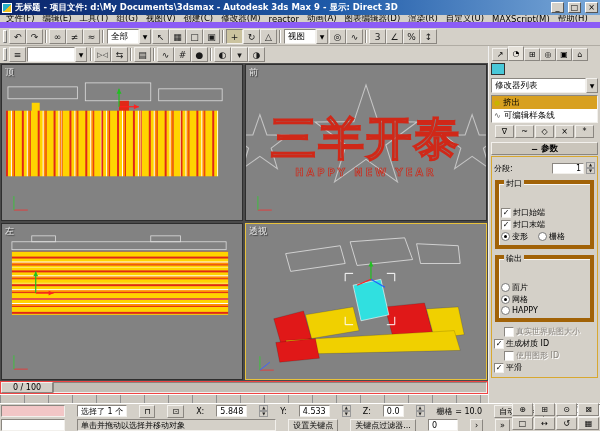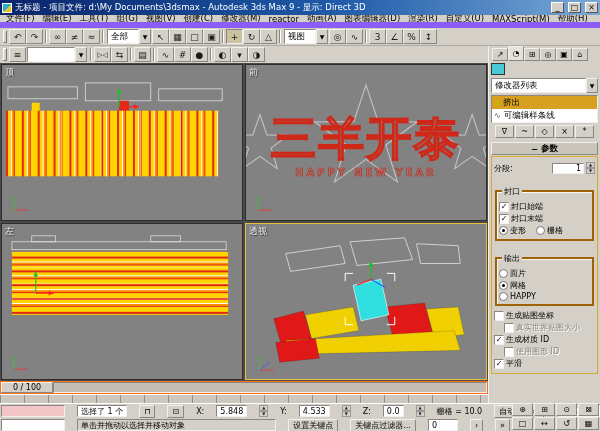--- a/index.html
+++ b/index.html
@@ -2,21 +2,21 @@
 <html><head>
 <meta charset="utf-8">
 <style>
 *{box-sizing:border-box;margin:0;padding:0}
 html,body{width:600px;height:431px}
 body{position:relative;background:#d4d0c8;font-family:"DejaVu Sans","Liberation Sans",sans-serif;font-size:9px;color:#000;overflow:hidden}
 .row{position:absolute;left:0;right:0;display:flex;align-items:center;overflow:hidden}
 
 #titlebar{top:0;height:15px;background:linear-gradient(90deg,#0a246a 0%,#1e5aa8 55%,#7aa8d8 100%);color:#fff;padding:0 2px;gap:3px}
 #appicon{width:10px;height:10px;background:linear-gradient(135deg,#2ab0c8 0 50%,#f0c020 50% 100%);border:1px solid #fff;flex:0 0 auto}
-.ttext{flex:1;font-size:8.5px;font-weight:normal;white-space:nowrap;overflow:hidden}
+.ttext{flex:1;font-size:8.5px;font-weight:bold;white-space:nowrap;overflow:hidden}
 .winbtn{width:13px;height:11px;background:#d4d0c8;border:1px solid;border-color:#fff #555 #555 #fff;color:#000;font-size:8px;line-height:9px;text-align:center;margin-left:1px;flex:0 0 auto}
 
 #menubar{top:15px;height:13px;background:#d4d0c8;border-bottom:6px solid #8b5cf6;padding:0 2px}
 .mitem{padding:0 4px;font-size:8.5px;white-space:nowrap}
 
 #toolbar1{top:28px;height:18px;padding:0 1px;border-bottom:1px solid #b0aca4}
 #toolbar2{top:46px;height:17px;width:488px;right:auto;padding:0 1px}
 .tbtn{min-width:17px;height:15px;display:inline-flex;align-items:center;justify-content:center;background:#d4d0c8;border:1px solid;border-color:#f2f0ec #8a8680 #8a8680 #f2f0ec;font-size:9px;color:#1a1a1a;flex:0 0 auto}
 .tbtn.small{font-size:7px}
 .tbtn.active{background:#cbc39f;border-color:#8a8680 #f2f0ec #f2f0ec #8a8680}
@@ -48,29 +48,29 @@
 .splicon{color:#555;font-size:8px}
 .stackbtns{display:flex;gap:1px;padding:2px 1px;justify-content:center}
 .stackbtn{width:19px;height:13px;display:flex;align-items:center;justify-content:center;background:#d4d0c8;border:1px solid;border-color:#f2f0ec #8a8680 #8a8680 #f2f0ec;font-size:8px}
 .rhead{height:13px;background:#cac5bb;border:1px solid;border-color:#f2f0ec #8a8680 #8a8680 #f2f0ec;display:flex;align-items:center;justify-content:center;gap:3px;font-weight:bold;font-size:8.5px;margin:2px 1px 0}
 .params{border:1px solid #d8a830;margin:1px;padding:4px 2px 3px;font-size:8px;background:#d4d0c8}
 .prow{display:flex;align-items:center;margin:1px 0;gap:2px;white-space:nowrap;overflow:hidden}
 .plabel{flex:0 0 auto}
 .pfield{width:32px;height:11px;background:#fff;border:1px solid;border-color:#8a8680 #f2f0ec #f2f0ec #8a8680;padding:0 2px;text-align:right;font-size:8px;margin-left:auto}
 .pspin{display:inline-flex;flex-direction:column;justify-content:center;width:9px;flex:0 0 auto}
 .pspin i{font-style:normal;font-size:4px;line-height:4px;text-align:center;background:#d4d0c8;border:1px solid #999;color:#222}
-.gbox{position:relative;border:2px solid #a16207;box-shadow:inset 1px 1px 0 rgba(255,255,255,.8);margin:16px 1px 4px;padding:8px 2px 2px}
+.gbox{position:relative;border:4px solid #a16207;box-shadow:inset 1px 1px 0 rgba(255,255,255,.8);margin:6px 1px 4px;padding:22px 2px 2px}
 .gtitle{position:absolute;top:-6px;left:5px;background:#d4d0c8;padding:0 2px;font-size:8px}
 .checkbox{width:10px;height:10px;background:#fff;border:1px solid;border-color:#8a8680 #f2f0ec #f2f0ec #8a8680;font-size:8px;line-height:8px;text-align:center;color:#000;flex:0 0 auto}
 .radio{width:9px;height:9px;border-radius:50%;background:#fff;border:1px solid #777;position:relative;flex:0 0 auto}
 .radio.on::after{content:"";position:absolute;inset:2px;background:#000;border-radius:50%}
 .disabled{color:#8a8680;text-shadow:1px 1px 0 #fff}
 .indent{margin-left:10px}
 
-#timeslider{top:381px;height:13px;width:488px;right:auto;background:#f97316;padding:1px}
+#timeslider{top:381px;height:13px;width:488px;right:auto;background:#ef4444;padding:1px}
 .ts-handle{height:11px;min-width:52px;background:#d4d0c8;border:1px solid;border-color:#f2f0ec #8a8680 #8a8680 #f2f0ec;font-size:8px;display:flex;align-items:center;justify-content:center;flex:0 0 auto}
 .ts-track{flex:1;height:11px;background:#c2beb6;border:1px solid;border-color:#8a8680 #f2f0ec #f2f0ec #8a8680}
 #trackbar{position:absolute;top:394px;left:0;width:488px;height:9px;background:#ccc8c0;border-top:1px solid #fff;background-image:repeating-linear-gradient(90deg,#909090 0 1px,transparent 1px 24px)}
 
 #statusbar{position:absolute;top:403px;left:0;right:0;height:28px;background:#d4d0c8;border-top:1px solid #fff}
 .srow{display:flex;align-items:center;height:14px;gap:12px;padding:0 90px 0 1px;overflow:hidden}
 .listener{width:64px;height:12px;border:1px solid;border-color:#8a8680 #f2f0ec #f2f0ec #8a8680;flex:0 0 auto}
 .listener.pink{background:#f2c6c6}
 .listener.white{background:#fff}
 .sfield{height:12px;background:#fff;border:1px solid;border-color:#8a8680 #f2f0ec #f2f0ec #8a8680;padding:0 3px;display:flex;align-items:center;font-size:8px;white-space:nowrap}
@@ -370,24 +370,20 @@
         <span>面片</span>
       </div>
       <div class="prow">
         <span class="radio on"></span>
         <span>网格</span>
       </div>
       <div class="prow">
         <span class="radio"></span>
         <span>HAPPY</span>
       </div>
-    </div>
-    <div class="prow">
-      <span class="checkbox"></span>
-      <span>生成贴图坐标</span>
     </div>
     <div class="prow indent">
       <span class="checkbox"></span>
       <span class="disabled">真实世界贴图大小</span>
     </div>
     <div class="prow">
       <span class="checkbox">✓</span>
       <span>生成材质 ID</span>
     </div>
     <div class="prow indent">

